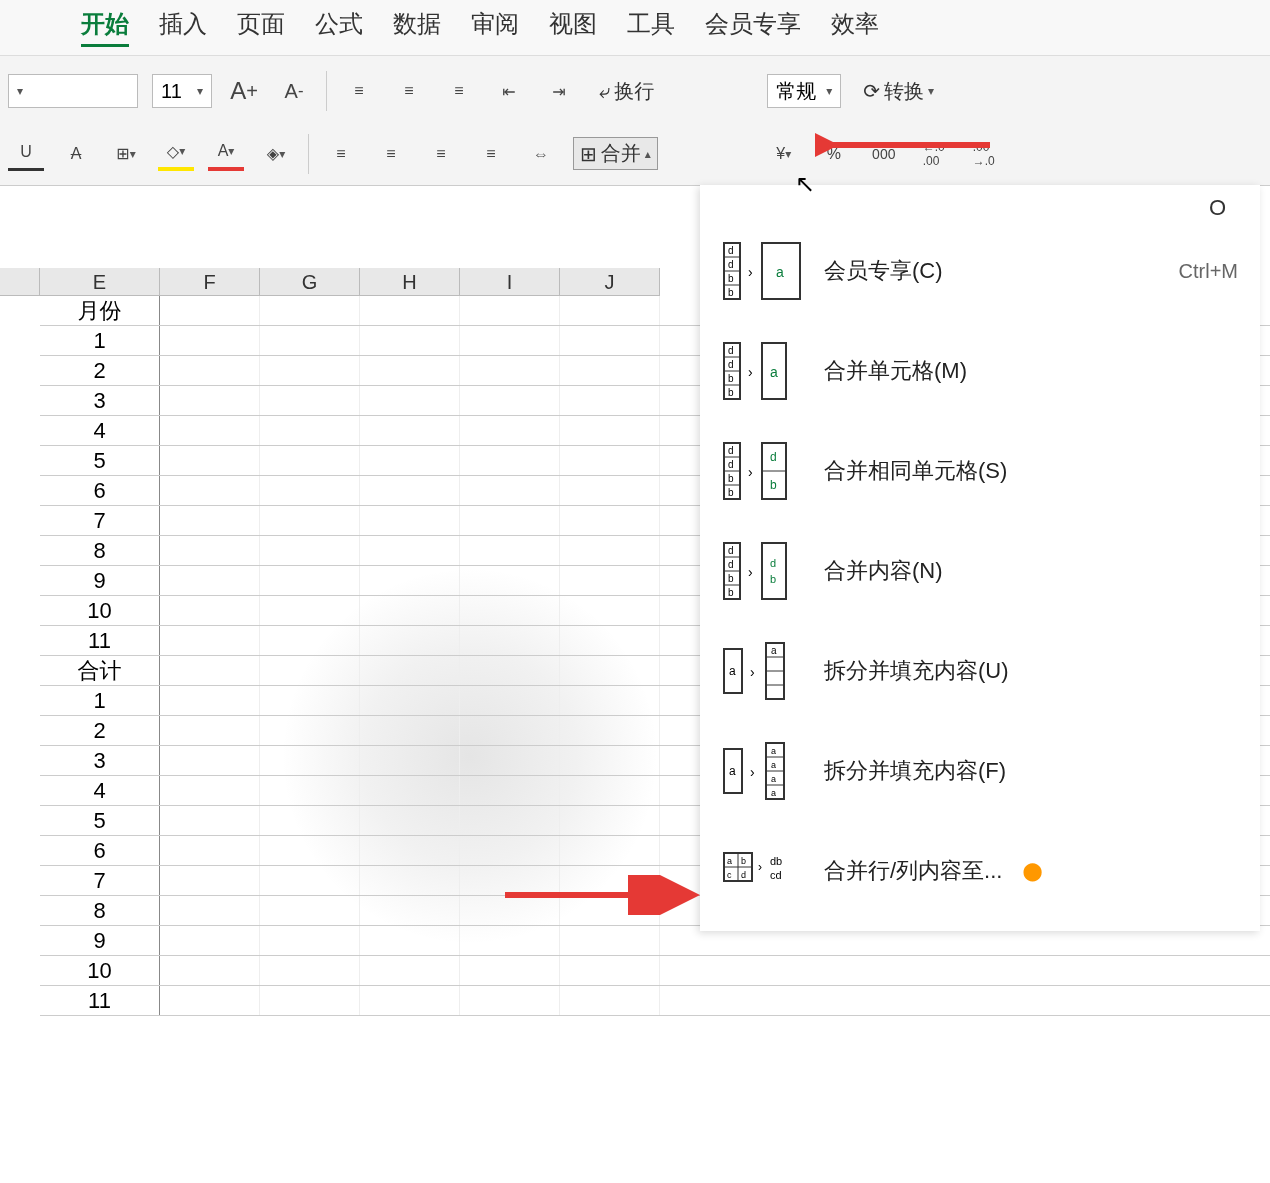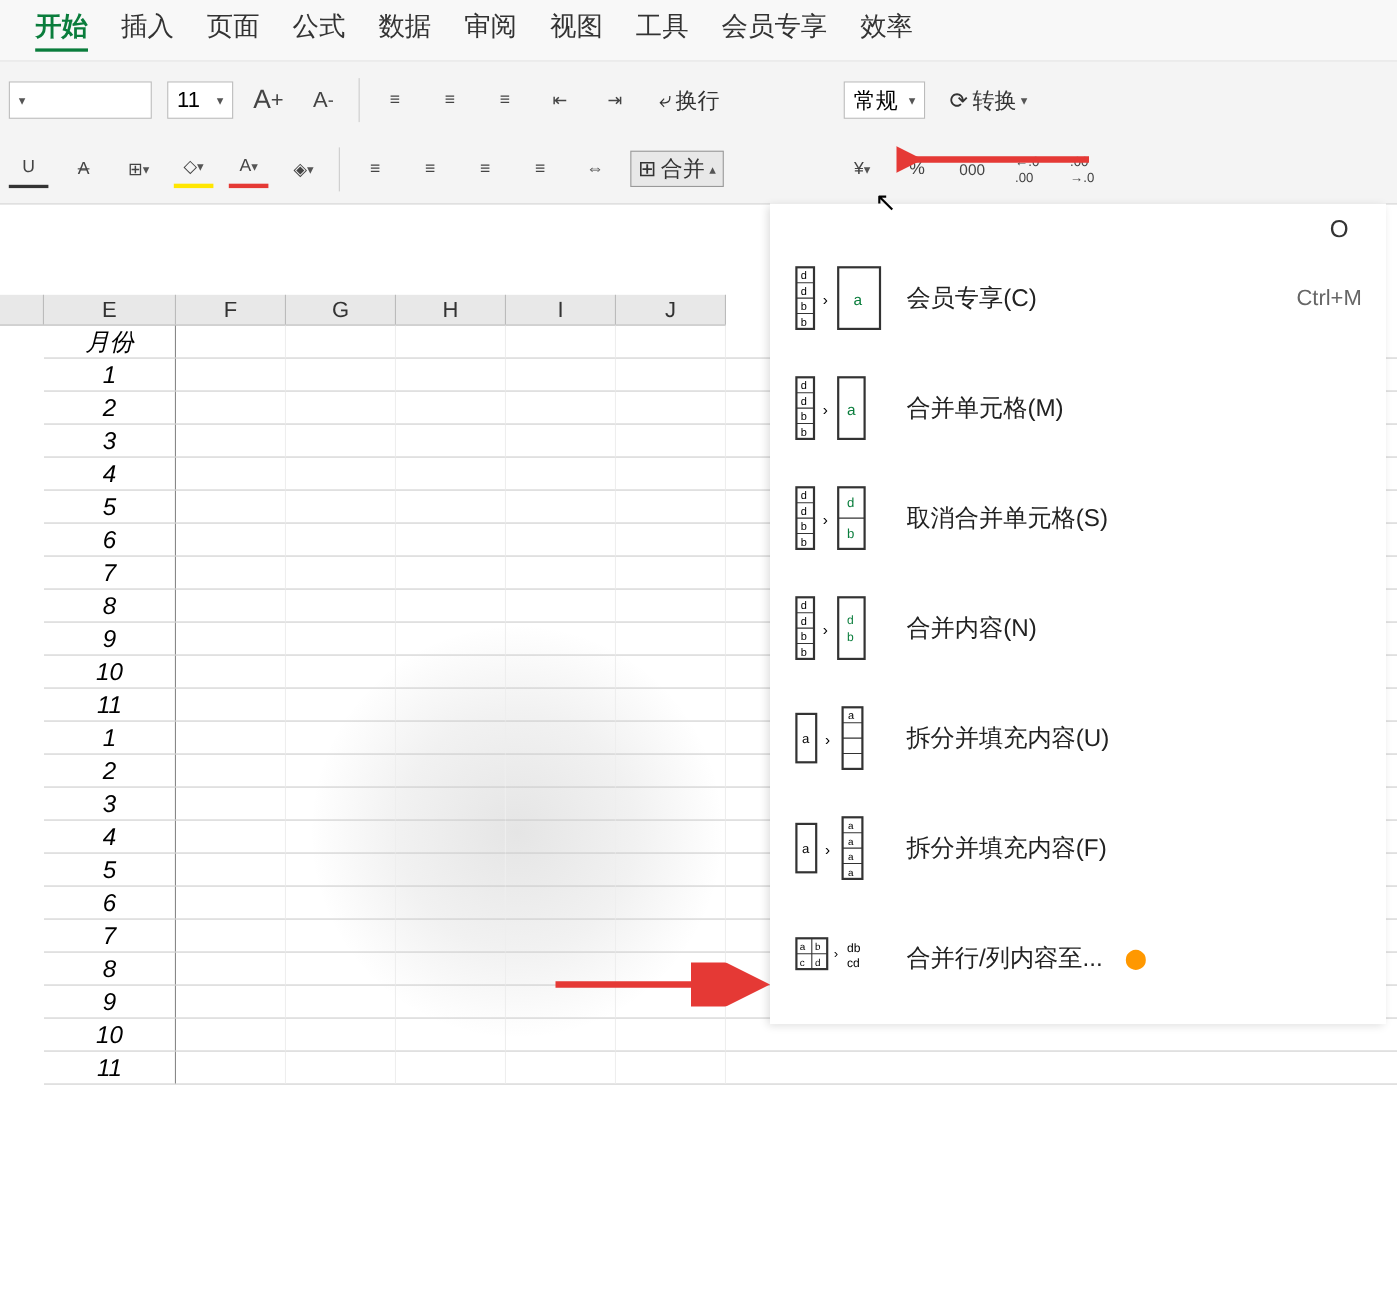--- a/index.html
+++ b/index.html
@@ -7,21 +7,21 @@
       font-family: "Microsoft YaHei", sans-serif;
       background: #f0f0f0;
       width: 1270px;
       height: 1183px;
       overflow: hidden;
       position: relative;
     }
     .menubar {
       display: flex;
       gap: 30px;
-      padding: 8px 32px;
+      padding: 8px 81px;
       background: #f8f8f8;
       font-size: 24px;
       color: #333;
       border-bottom: 1px solid #ddd;
     }
     .menubar .active {
       color: #0a7d3c;
       font-weight: bold;
       border-bottom: 3px solid #0a7d3c;
       padding-bottom: 4px;
@@ -112,21 +112,20 @@
       position: absolute;
       top: 110px;
       left: 40px;
       right: 0;
       bottom: 0;
     }
     .grow {
       display: flex;
       height: 30px;
       border-bottom: 1px solid #ccc;
-      font-style: italic;
     }
     .gcell {
       width: 100px;
       border-right: 1px solid #eee;
       text-align: center;
       font-size: 22px;
       line-height: 30px;
     }
     .gcell.first {
       border-right: 1px solid #888;
@@ -351,20 +350,28 @@
       </div>
       <div class="grow">
         <div class="gcell first" style="width: 120px;">11</div>
         <div class="gcell"></div>
         <div class="gcell"></div>
         <div class="gcell"></div>
         <div class="gcell"></div>
         <div class="gcell"></div>
       </div>
       <div class="grow">
+        <div class="gcell first" style="width: 120px;">合计</div>
+        <div class="gcell"></div>
+        <div class="gcell"></div>
+        <div class="gcell"></div>
+        <div class="gcell"></div>
+        <div class="gcell"></div>
+      </div>
+      <div class="grow">
         <div class="gcell first" style="width: 120px;">1</div>
         <div class="gcell"></div>
         <div class="gcell"></div>
         <div class="gcell"></div>
         <div class="gcell"></div>
         <div class="gcell"></div>
       </div>
       <div class="grow">
         <div class="gcell first" style="width: 120px;">2</div>
         <div class="gcell"></div>
@@ -498,21 +505,21 @@
           <text x="6" y="27" font-size="10">d</text>
           <text x="6" y="41" font-size="10">b</text>
           <text x="6" y="55" font-size="10">b</text>
           <text x="26" y="36" font-size="14">›</text>
           <rect x="40" y="2" width="24" height="56" fill="none" stroke="#333" stroke-width="2"></rect>
           <line x1="40" y1="30" x2="64" y2="30" stroke="#333"></line>
           <text x="48" y="20" font-size="12" fill="#0a7d3c">d</text>
           <text x="48" y="48" font-size="12" fill="#0a7d3c">b</text>
         </svg>
     </div>
-    <span>取消合并单元格(S)</span>
+    <span>合并相同单元格(S)</span>
   </div>
   <div class="merge-item">
     <div class="merge-icon">
       <svg width="82" height="60" viewBox="0 0 82 60">
           <rect x="2" y="2" width="16" height="56" fill="none" stroke="#333" stroke-width="2"></rect>
           <line x1="2" y1="16" x2="18" y2="16" stroke="#333"></line>
           <line x1="2" y1="30" x2="18" y2="30" stroke="#333"></line>
           <line x1="2" y1="44" x2="18" y2="44" stroke="#333"></line>
           <text x="6" y="13" font-size="10">d</text>
           <text x="6" y="27" font-size="10">d</text>

